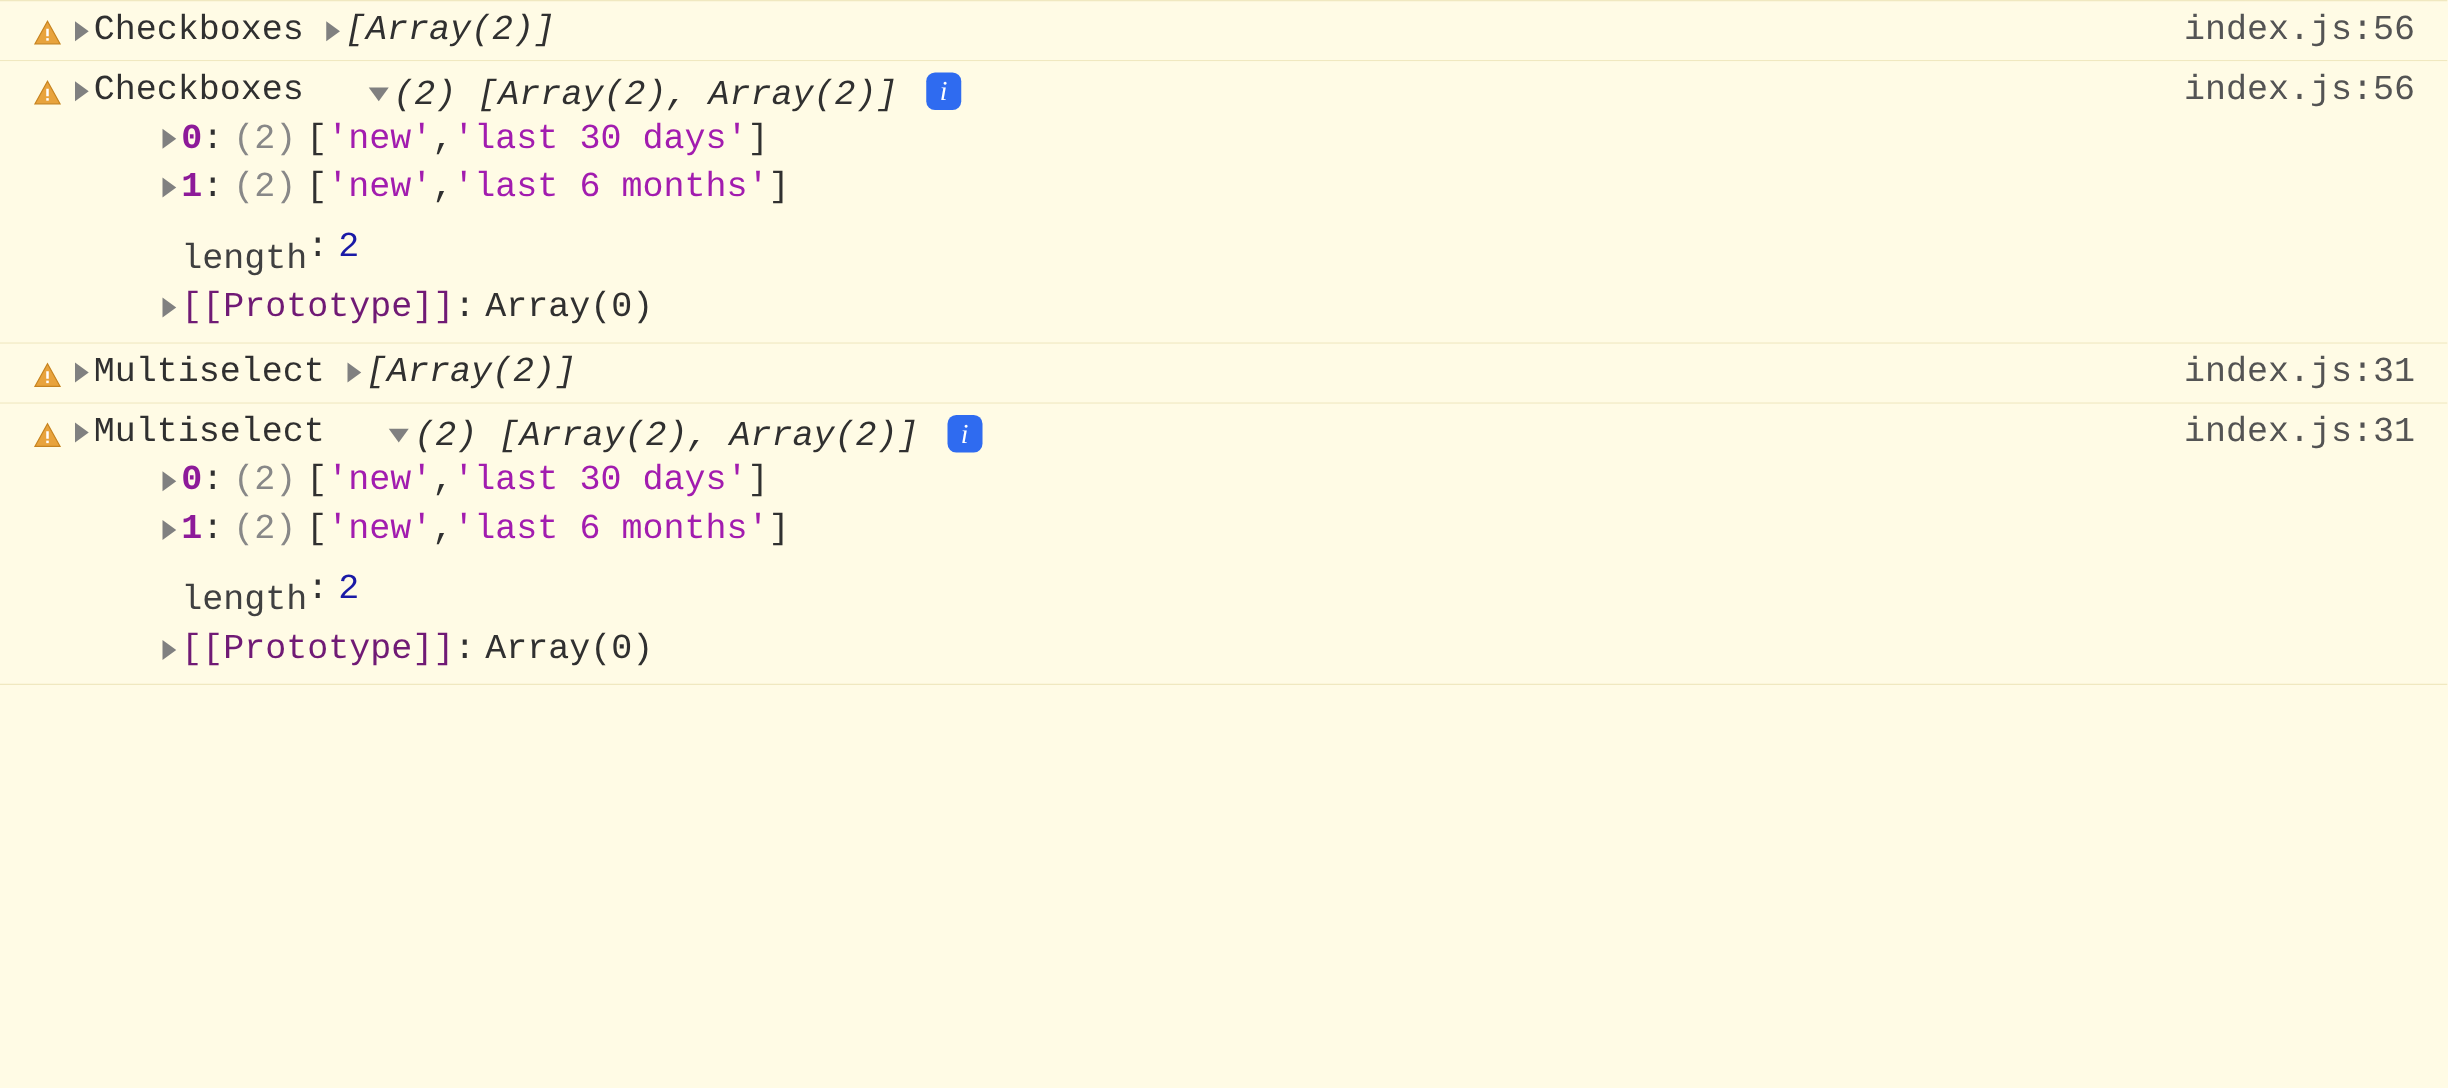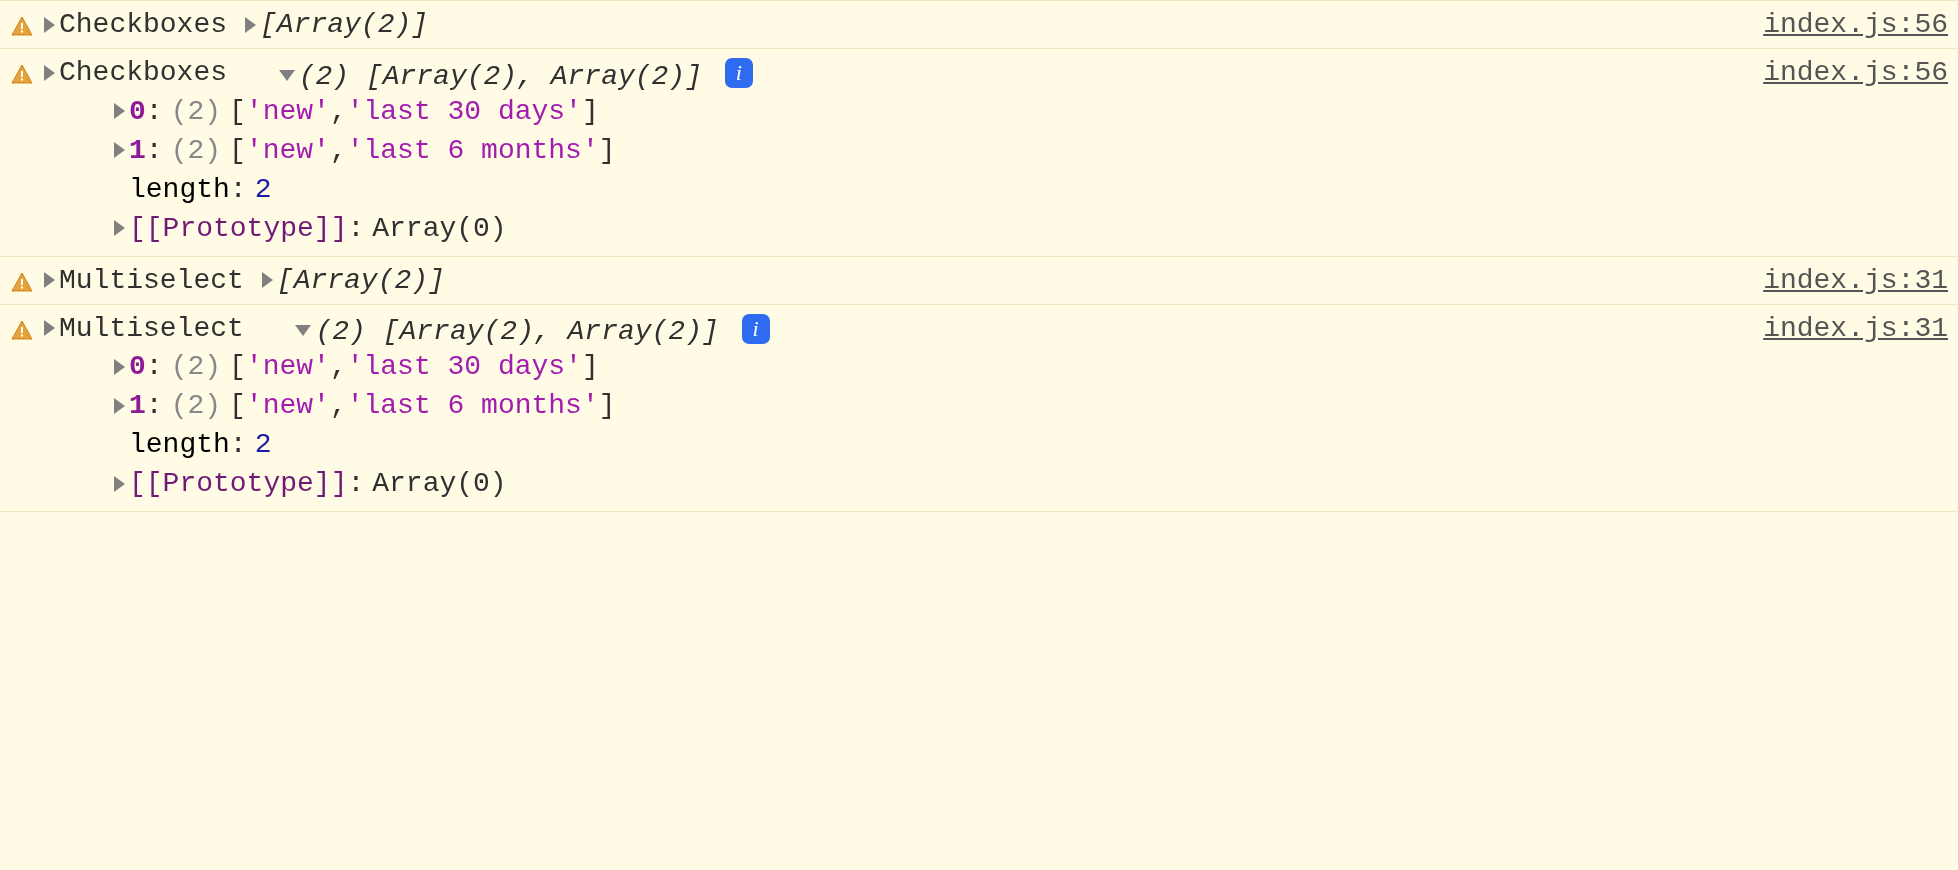--- a/index.html
+++ b/index.html
@@ -9,21 +9,21 @@
     }
     body {
       font-family: Menlo, Monaco, "Courier New", monospace;
       font-size: 28px;
       background: #fffbe5;
       color: #303030;
     }
     .log-row {
       display: flex;
       align-items: flex-start;
-      padding: 8px 10px;
+      padding: 8px 26px;
       border-bottom: 1px solid #f0e8c0;
       border-top: 1px solid #f0e8c0;
       background: #fffbe5;
       gap: 10px;
     }
     .log-row + .log-row {
       border-top: none;
     }
     .warning-icon {
       flex-shrink: 0;
@@ -75,21 +75,20 @@
     .italic {
       font-style: italic;
       color: #303030;
     }
     .spacer {
       display: inline-block;
       width: 18px;
     }
     .source-link {
       color: #545454;
-      text-decoration: underline;
       cursor: pointer;
       white-space: nowrap;
       padding-left: 20px;
     }
     .info-badge {
       display: inline-flex;
       align-items: center;
       justify-content: center;
       width: 28px;
       height: 30px;
@@ -117,21 +116,22 @@
       padding: 4px 0;
     }
     .child-row.no-tri {
       padding-left: 15px;
     }
     .key-idx {
       color: #8d1a99;
       font-weight: bold;
     }
     .key-prop {
-      color: #000000;
+      color: #404040;
+      margin-top: 18px;
     }
     .colon {
       color: #303030;
     }
     .preview-count {
       color: #888;
     }
     .bracket {
       color: #303030;
     }

